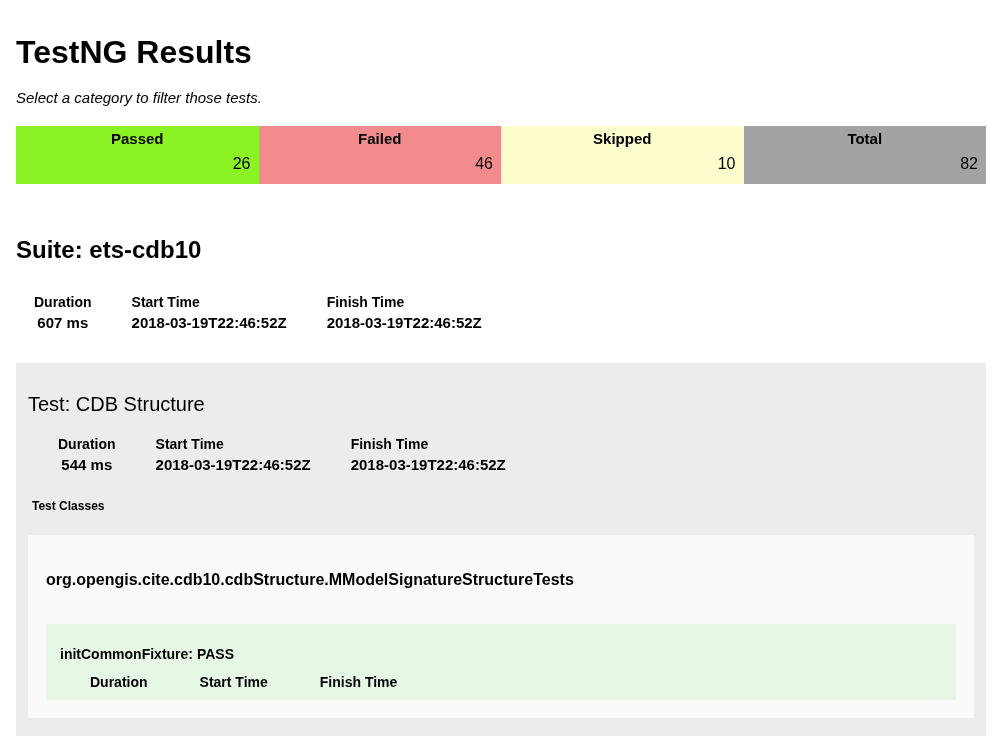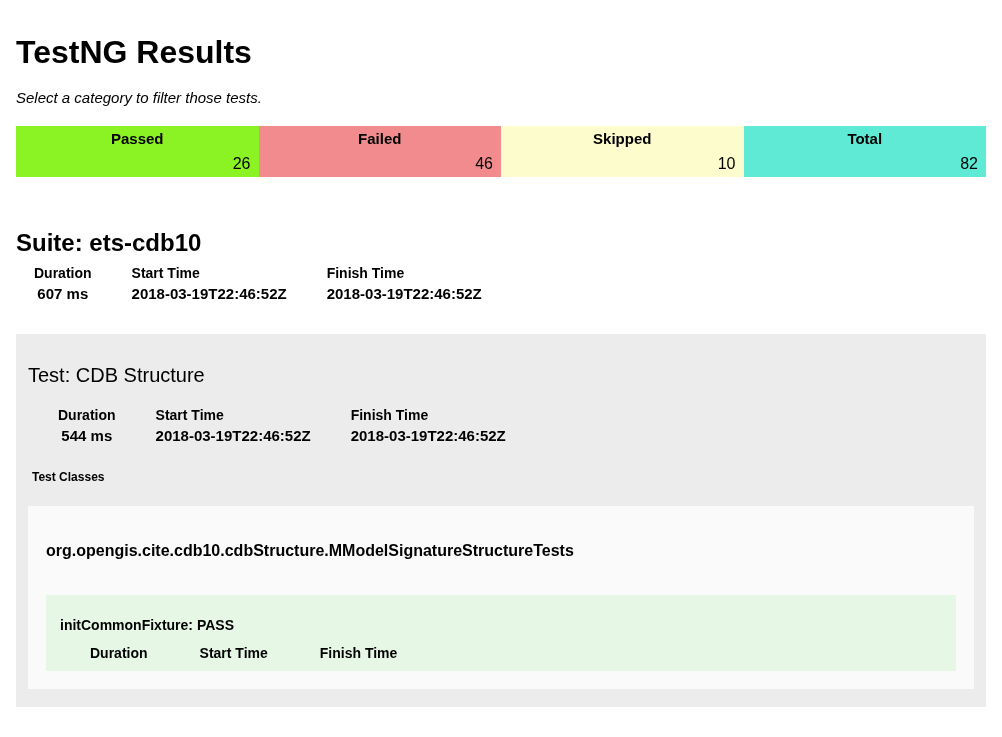--- a/index.html
+++ b/index.html
@@ -27,31 +27,31 @@
   }
   .summary-table th {
     font-weight: 700;
     font-size: 15px;
     text-align: center;
     padding: 4px 2px;
   }
   .summary-table td {
     text-align: right;
     font-size: 16px;
-    padding: 4px 8px 4px 0;
+    padding: 4px 8px 11px 0;
   }
   .col-passed { background: #8bf224; }
   .col-failed { background: #f28b8e; }
   .col-skipped { background: #fdfccd; }
-  .col-total { background: #5eead4; }
+  .col-total { background: #a3a3a3; }
 
   h2 {
     font-size: 24px;
     font-weight: 700;
-    margin: 52px 0 8px 0;
+    margin: 52px 0 30px 0;
   }
   .meta-table {
     margin-left: 18px;
     border-collapse: collapse;
   }
   .meta-table th {
     font-size: 14px;
     font-weight: 700;
     text-align: left;
     padding: 0 40px 4px 0;

